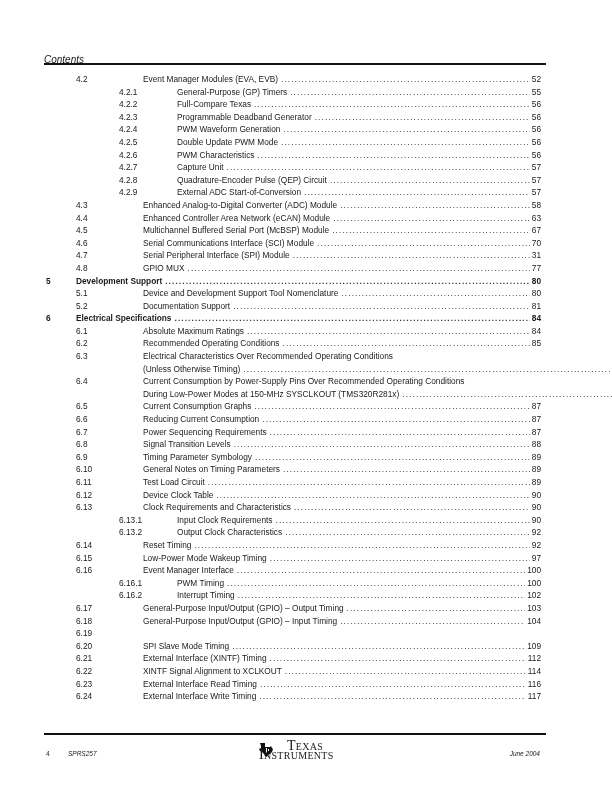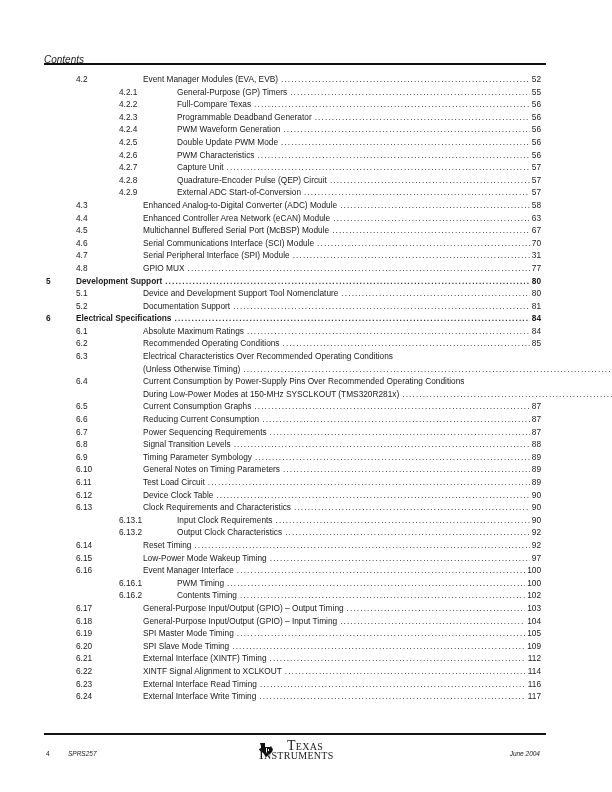--- a/index.html
+++ b/index.html
@@ -362,21 +362,21 @@
       <span class="num">6.16.1</span>
       <div class="title-wrap">
         <span class="title">PWM Timing</span>
         <span class="leader"></span>
         <span class="page">100</span>
       </div>
     </div>
     <div class="row lvl2">
       <span class="num">6.16.2</span>
       <div class="title-wrap">
-        <span class="title">Contents Timing</span>
+        <span class="title">Interrupt Timing</span>
         <span class="leader"></span>
         <span class="page">102</span>
       </div>
     </div>
     <div class="row lvl1">
       <span class="num">6.17</span>
       <div class="title-wrap">
         <span class="title">General-Purpose Input/Output (GPIO) – Output Timing</span>
         <span class="leader"></span>
         <span class="page">103</span>
@@ -385,25 +385,20 @@
     <div class="row lvl1">
       <span class="num">6.18</span>
       <div class="title-wrap">
         <span class="title">General-Purpose Input/Output (GPIO) – Input Timing</span>
         <span class="leader"></span>
         <span class="page">104</span>
       </div>
     </div>
     <div class="row lvl1">
       <span class="num">6.19</span>
-      <div class="title-wrap">
-        <span class="title">SPI Master Mode Timing</span>
-        <span class="leader"></span>
-        <span class="page">105</span>
-      </div>
     </div>
     <div class="row lvl1">
       <span class="num">6.20</span>
       <div class="title-wrap">
         <span class="title">SPI Slave Mode Timing</span>
         <span class="leader"></span>
         <span class="page">109</span>
       </div>
     </div>
     <div class="row lvl1">

